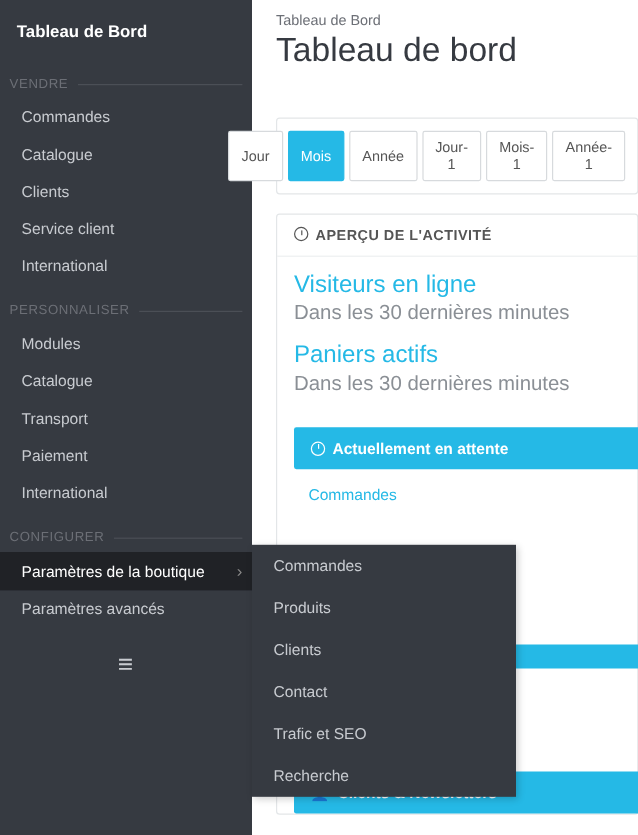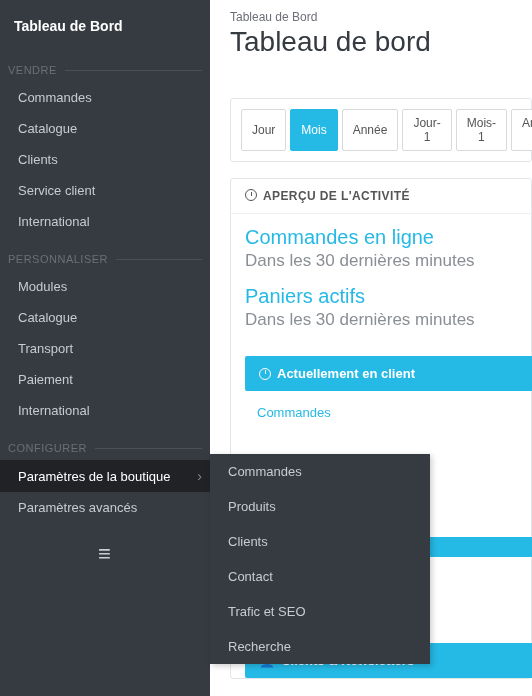--- a/index.html
+++ b/index.html
@@ -124,20 +124,21 @@
     background: #fff;
   }
 
   .tabs-row {
     display: flex;
     padding: 10px 10px;
     gap: 4px;
     border: 1px solid #e3e6e8;
     border-radius: 3px;
     margin-bottom: 16px;
+    justify-content: flex-end;
   }
   .tab-btn {
     border: 1px solid #d7dadd;
     background: #fff;
     color: #555;
     padding: 6px 10px;
     font-size: 12px;
     border-radius: 2px;
     cursor: pointer;
   }
@@ -316,28 +317,28 @@
     <button class="tab-btn">Mois-1</button>
     <button class="tab-btn">Année-1</button>
   </div>
 
   <div class="panel">
     <div class="panel-heading">
       <span class="clock-icon"></span>
       <span>APERÇU DE L'ACTIVITÉ</span>
     </div>
     <div class="panel-body">
-      <div class="metric-title">Commandes en ligne</div>
+      <div class="metric-title">Visiteurs en ligne</div>
       <div class="metric-sub">Dans les 30 dernières minutes</div>
       <div class="metric-title">Paniers actifs</div>
       <div class="metric-sub">Dans les 30 dernières minutes</div>
     </div>
     <div class="blue-bar">
       <span class="clock-icon" style="border-color:#fff"></span>
-      <span>Actuellement en client</span>
+      <span>Actuellement en attente</span>
     </div>
     <div class="sub-link">Commandes</div>
 
     <div style="height:60px"></div>
 
     <div class="sub-link" style="padding-left:14px">k</div>
 
     <div class="blue-bar" style="min-height:16px"></div>
 
     <div style="height:40px"></div>

